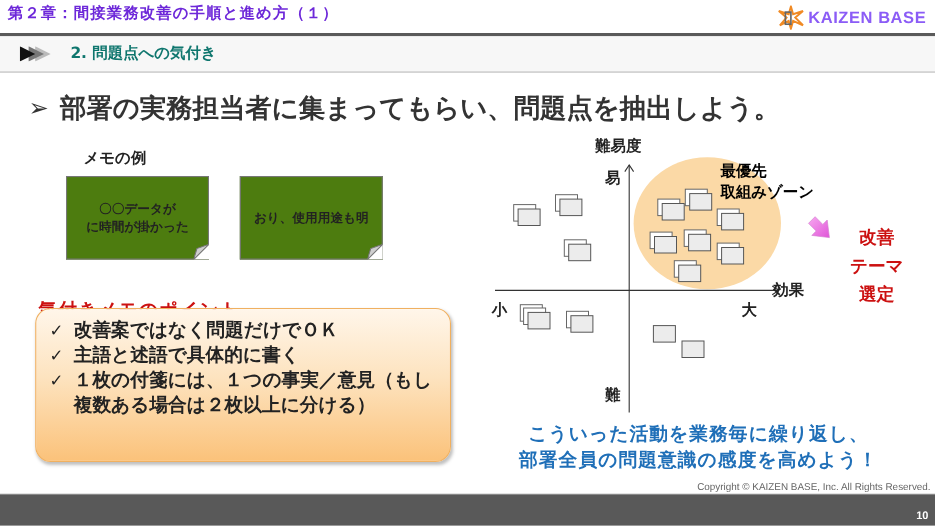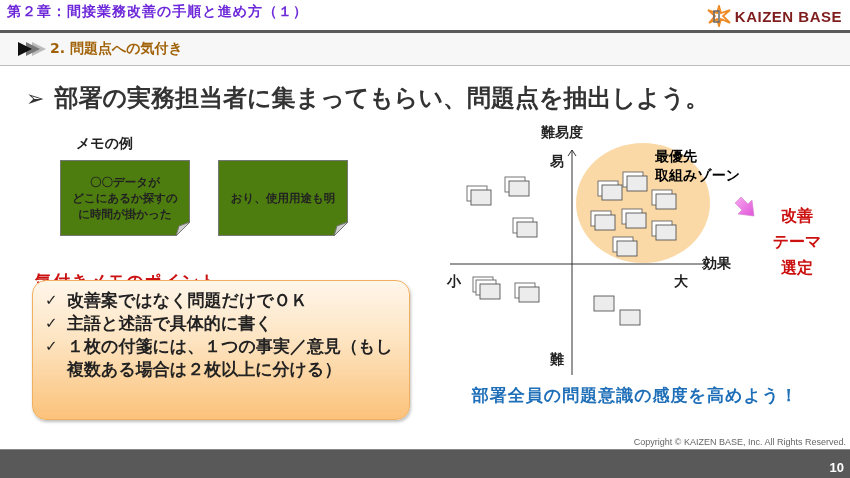--- a/index.html
+++ b/index.html
@@ -4,28 +4,28 @@
   <style>
     * { box-sizing: border-box; margin: 0; padding: 0; }
     html, body { width: 850px; height: 478px; overflow: hidden; background: #ffffff; }
     body { position: relative; font-family: "DejaVu Sans", "Liberation Sans", sans-serif; color: #222; }
 
     .header-title {
       position: absolute; left: 7px; top: 3px;
       font-size: 14px; font-weight: bold; color: #6d28d9; letter-spacing: 1px;
     }
     .logo { position: absolute; right: 8px; top: 5px; display: flex; align-items: center; gap: 3px; }
-    .logo-text { font-family: "Liberation Sans", sans-serif; font-size: 15px; font-weight: bold; color: #7f1d1d; letter-spacing: 0.5px; }
+    .logo-text { font-family: "Liberation Sans", sans-serif; font-size: 15px; font-weight: bold; color: #8b5cf6; letter-spacing: 0.5px; }
     .header-rule { position: absolute; left: 0; top: 30px; width: 850px; height: 3px; background: #5a5a5a; }
     .subbar {
       position: absolute; left: 0; top: 33px; width: 850px; height: 33px;
       background: #f7f7f7; border-bottom: 1px solid #bcbcbc;
     }
     .subbar-arrows { position: absolute; left: 18px; top: 9px; }
-    .subbar-title { position: absolute; left: 50px; top: 7px; font-size: 14px; font-weight: bold; color: #a16207; }
+    .subbar-title { position: absolute; left: 64px; top: 7px; font-size: 14px; font-weight: bold; color: #0f766e; }
 
     .headline {
       position: absolute; left: 26px; top: 82px;
       font-size: 24px; font-weight: bold; color: #333; display: flex; align-items: center; gap: 10px;
     }
     .headline-bullet { font-size: 22px; color: #333; font-weight: normal; }
 
     .memo-heading { position: absolute; left: 76px; top: 135px; font-size: 14px; font-weight: bold; color: #222; }
     .memo {
       position: absolute; top: 160px; width: 130px; height: 76px;
@@ -58,21 +58,21 @@
       font-size: 16px; font-weight: bold; color: #cc1111; text-align: center; line-height: 26px;
     }
     .pink-arrow { position: absolute; left: 733px; top: 195px; }
 
     .closing {
       position: absolute; left: 420px; top: 383px; width: 430px; text-align: center;
       font-size: 17px; font-weight: bold; color: #1f6fb8; line-height: 24px; letter-spacing: 1px;
     }
     .copyright { position: absolute; right: 4px; top: 437px; font-family: "Liberation Sans", sans-serif; font-size: 9px; color: #666; }
     .footer { position: absolute; left: 0; top: 449px; width: 850px; height: 29px; background: #595959; border-top: 1px solid #888; }
-    .page-num { position: absolute; right: 6px; bottom: 3px; font-family: "Liberation Sans", sans-serif; font-size: 13px; color: #fff; font-weight: bold; margin-left: 28px; }
+    .page-num { position: absolute; right: 6px; bottom: 3px; font-family: "Liberation Sans", sans-serif; font-size: 10px; color: #fff; font-weight: bold; margin-left: 28px; }
   </style>
 </head>
 <body>
 
 <div class="header-title">第２章：間接業務改善の手順と進め方（１）</div>
 
 <div class="logo">
   <svg width="26" height="22" viewBox="0 0 26 22">
     <path d="M13 1 L15 8 L24 5 L17 11 L24 18 L15 14 L13 21 L11 14 L3 18 L9 11 L2 5 L11 8 Z" fill="none" stroke="#f08a24" stroke-width="1.8"></path>
     <rect x="8" y="6" width="5" height="11" fill="none" stroke="#666" stroke-width="1.5"></rect>
@@ -94,21 +94,20 @@
 <div class="headline">
   <span class="headline-bullet">➢</span>
   <span>部署の実務担当者に集まってもらい、問題点を抽出しよう。</span>
 </div>
 
 <div class="memo-heading">メモの例</div>
 
 <div class="memo memo1">
   <div>
     <div>〇〇データが</div>
-    <div>どこにあるか探すの</div>
     <div>に時間が掛かった</div>
   </div>
   <svg class="fold" viewBox="0 0 14 14">
     <polygon points="14,0 14,14 0,14" fill="#ffffff"></polygon>
     <polygon points="14,0 0,14 3,4" fill="#cfcfcf" stroke="#777" stroke-width="1"></polygon>
   </svg>
 </div>
 
 <div class="memo memo2">
   <div>
@@ -202,20 +201,21 @@
   <polygon points="2,8 8,2 15,9 19,5 21,21 5,19 9,15" fill="url(#pg)" stroke="#d27fd0" stroke-width="0.6"></polygon>
 </svg>
 
 <div class="theme-label">
   <div>改善</div>
   <div>テーマ</div>
   <div>選定</div>
 </div>
 
 <div class="closing">
+  <div>こういった活動を業務毎に繰り返し、</div>
   <div>部署全員の問題意識の感度を高めよう！</div>
 </div>
 
 <div class="copyright">Copyright ©  KAIZEN BASE, Inc.  All Rights Reserved.</div>
 
 <div class="footer">
   <span class="page-num">10</span>
 </div>
 
 </body></html>

